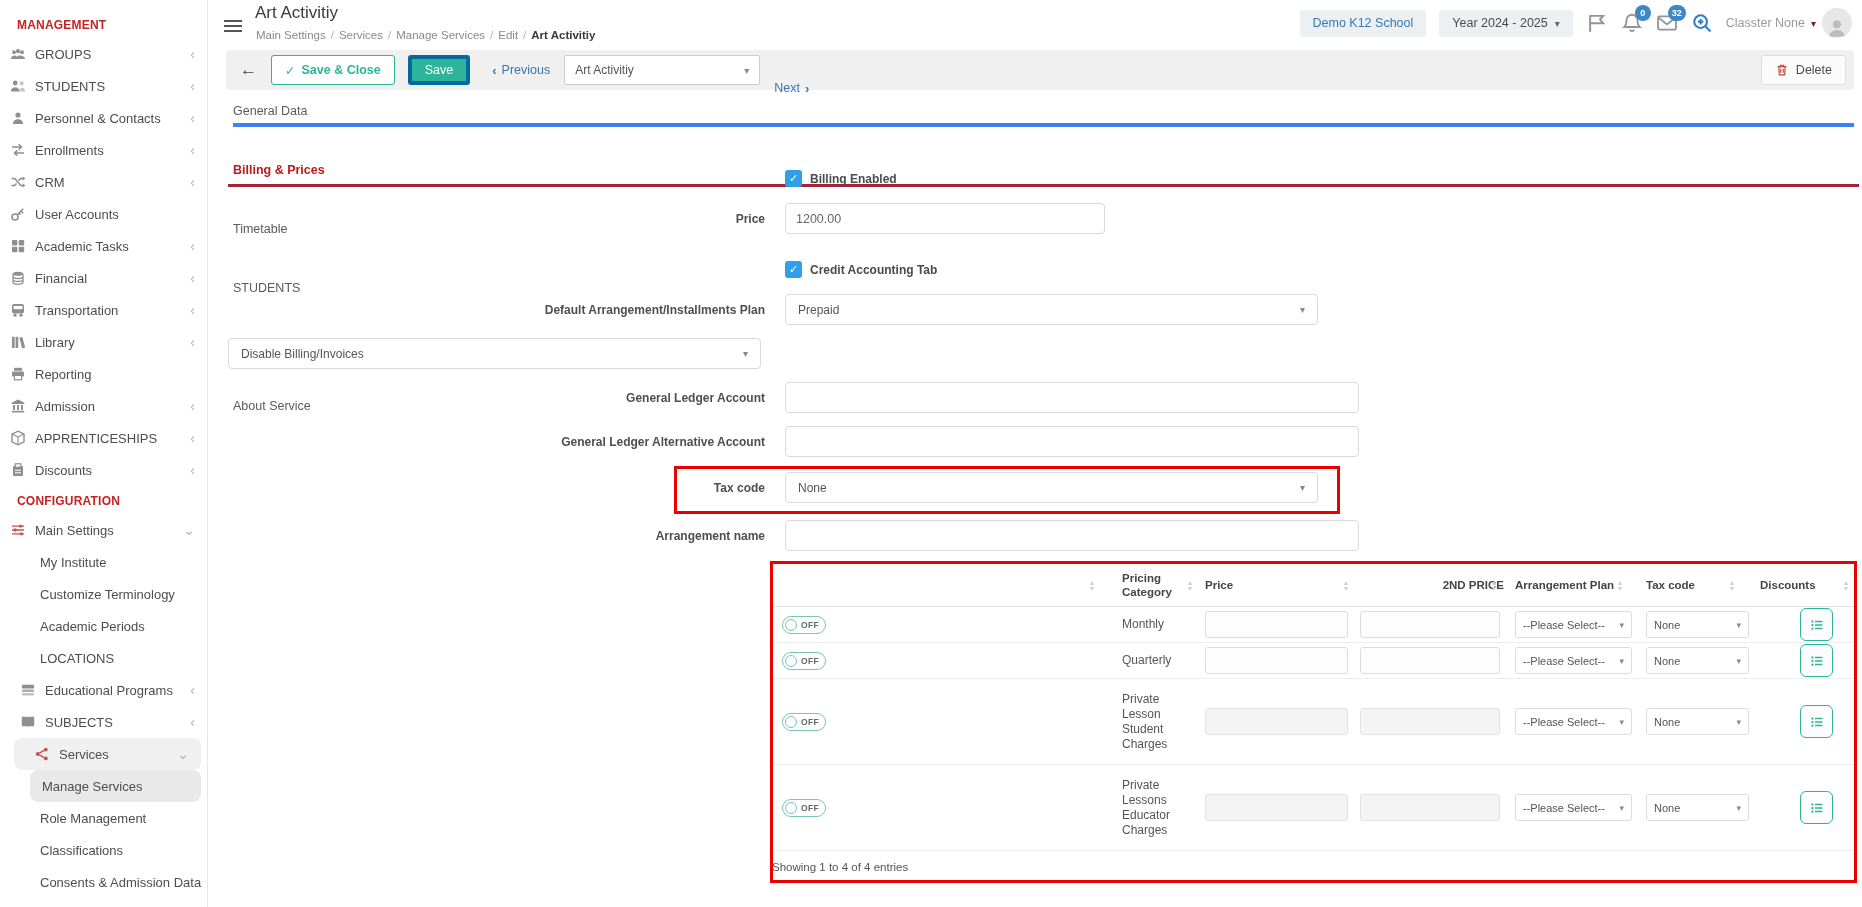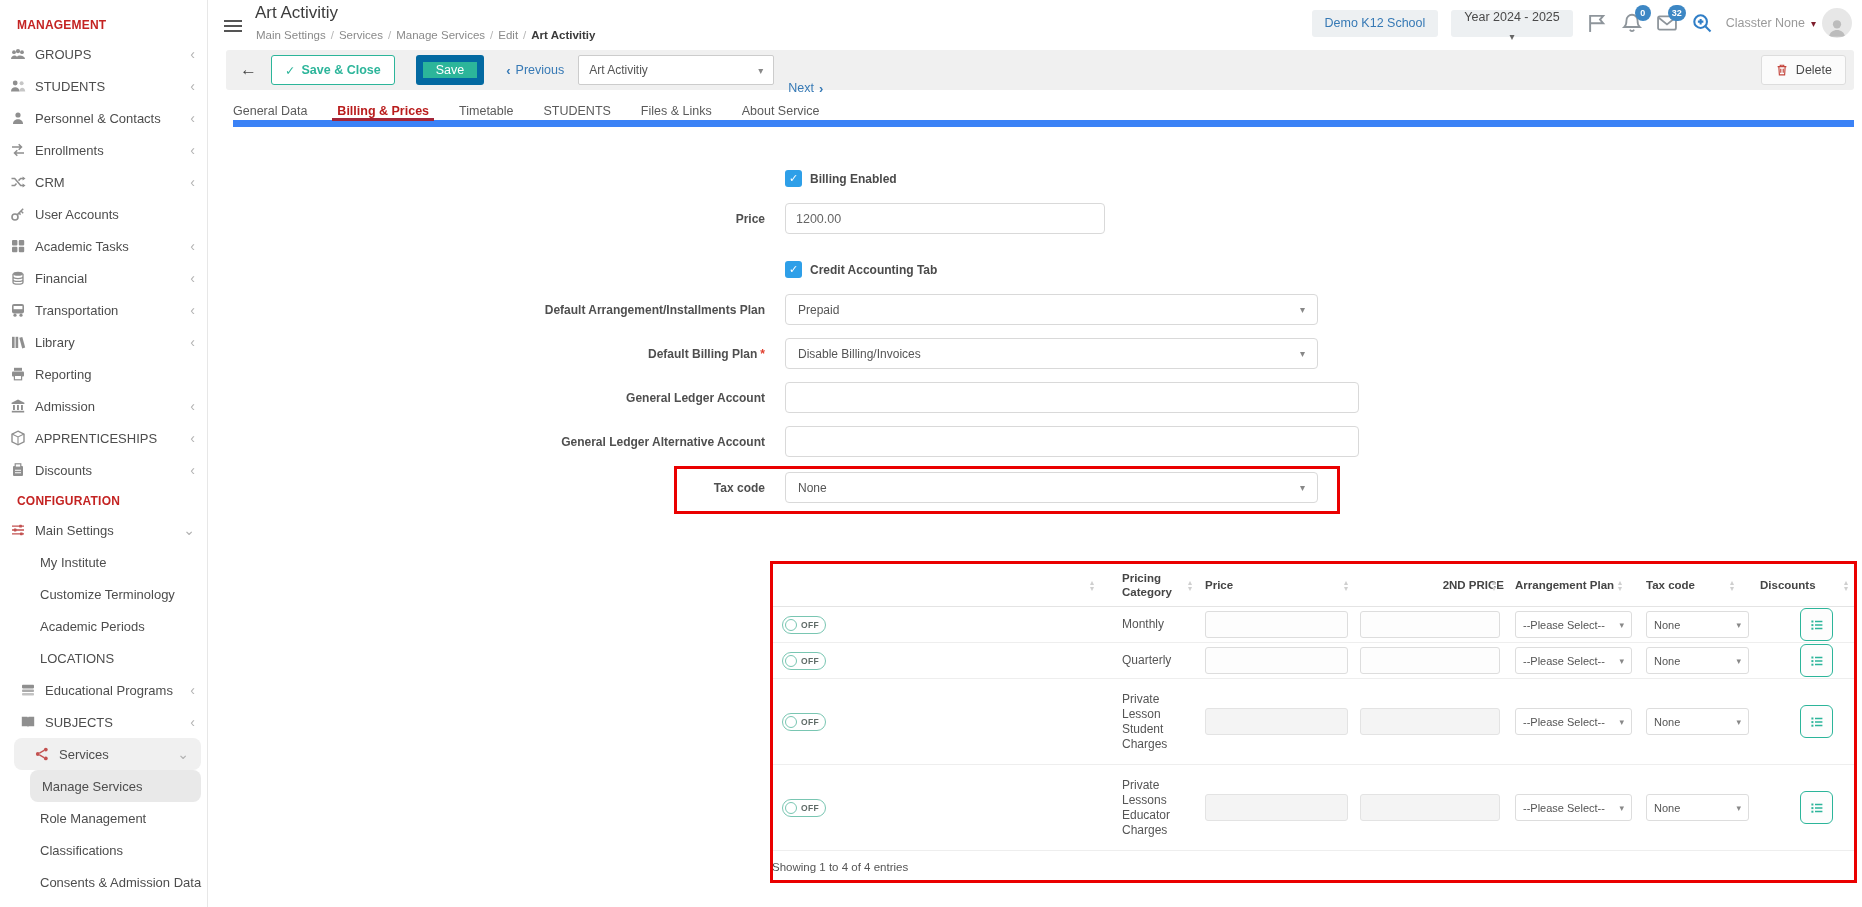--- a/index.html
+++ b/index.html
@@ -31,56 +31,56 @@
   .page-title { position:absolute; left:47px; top:3px; font-size:17px; font-weight:500; color:#3c3c3c; }
   .breadcrumb { position:absolute; left:48px; top:29px; font-size:11.5px; color:#8a8a8a; }
   .breadcrumb .crumb { color:#8a8a8a; cursor:pointer; }
   .breadcrumb .sep { margin:0 5px; color:#b5b5b5; }
   .breadcrumb .crumb.last { color:#3a3a3a; font-weight:bold; cursor:default; }
 
   .topbar-right { position:absolute; right:10px; top:8px; height:30px; display:flex; align-items:center; gap:13px; }
   .chip-btn { height:27px; background:#edf0f2; border:none; border-radius:3px; padding:0 13px; font-size:12.5px;
               display:flex; align-items:center; gap:7px; cursor:pointer; font-family:inherit; }
   .chip-btn.school { color:#3679b5; }
-  .chip-btn.year { color:#4a4a4a;flex-direction:column; }
+  .chip-btn.year { color:#4a4a4a; }
   .caret { font-size:10px; color:#666; }
   .top-ico { position:relative; width:22px; height:22px; color:#8e959b; cursor:pointer; }
   .top-ico svg { width:22px; height:22px; }
   .top-ico.blue { color:#2f7ec7; }
   .badge { position:absolute; top:-7px; right:-8px; background:#3d87c4; color:#fff; font-size:9px; font-weight:bold;
            min-width:16px; height:16px; border-radius:9px; display:flex; align-items:center; justify-content:center; padding:0 4px; }
   .user { display:flex; align-items:center; gap:6px; cursor:pointer; }
   .user-name { font-size:12.5px; color:#9a9a9a; }
   .user .dn-caret { font-size:10px; color:#7e1e2c; }
   .avatar { width:30px; height:30px; border-radius:50%; background:#e7e7e7; color:#bcbcbc; overflow:hidden;
             display:flex; align-items:flex-end; justify-content:center; }
   .avatar svg { width:22px; height:22px; }
 
   
   .toolbar { position:absolute; left:226px; top:50px; width:1628px; height:40px; background:#f0f0f0;
              border-radius:3px; display:flex; align-items:center; padding:0 8px 0 14px; }
   .back-arrow { font-size:17px; color:#444; margin-right:14px; cursor:pointer; }
   .btn { height:30px; border-radius:3px; font-size:12.5px; display:inline-flex; align-items:center; gap:6px;
          padding:0 13px; cursor:pointer; font-family:inherit; }
   .btn-outline-green { background:#fff; border:1px solid #2cb59a; color:#2cb59a; font-weight:600; }
-  .btn-green { background:#2cb59a; border:7px solid #0369a1; color:#fff; margin-left:21px; }
+  .btn-green { background:#2cb59a; border:4px solid #0369a1; color:#fff; margin-left:13px; }
   .nav-link { color:#3679b5; font-size:12.5px; display:inline-flex; align-items:center; gap:5px; cursor:pointer; }
   .nav-link .ch { font-size:13px; font-weight:bold; }
   .prev { margin-left:22px; }
   .next { margin-left:14px;margin-top:36px; }
   .record-select { width:196px; height:30px; background:#fff; border:1px solid #ccc; border-radius:2px; margin-left:14px;
                    display:flex; align-items:center; justify-content:space-between; padding:0 10px; font-size:12px; color:#555; cursor:pointer; }
   .record-select .caret { color:#888; }
   .toolbar .spacer { flex:1; }
   .btn-delete { background:#fbfbfb; border:1px solid #ddd; color:#4a4a4a; gap:7px; }
   .btn-delete svg { width:14px; height:14px; color:#c4453c; }
 
   
-  .tabs { position:absolute; left:233px; top:98px; right:8px; height:29px; border-bottom:7px solid #3b82f6;
-          display:flex; gap:30px; }
+  .tabs { position:absolute; left:233px; top:98px; right:8px; height:29px; border-bottom:4px solid #3b82f6;
+          display:flex; gap:30px;flex-direction:column; }
   .tab { font-size:12.5px; color:#5a5a5a; padding:6px 0 9px 0; cursor:pointer; position:relative; white-space:nowrap; }
   .tab.active { color:#b91c1c; font-weight:bold; }
   .tab.active::after { content:""; position:absolute; left:-5px; right:-5px; bottom:-1px; height:3px; background:#a32638; }
 
   
   .form-row { position:absolute; left:208px; display:flex; align-items:center; }
   .form-label { width:557px; text-align:right; padding-right:0; font-size:12px; font-weight:bold; color:#4f4f4f; }
   .form-ctl { margin-left:20px; }
   .req { color:#e03e2d; margin-left:3px; }
   .checkbox { width:17px; height:17px; background:#2e9fe8; border-radius:3px; color:#fff; font-size:11px;
@@ -448,23 +448,20 @@
 
   <div class="form-row" style="top:294px;">
     <div class="form-label">Default Arrangement/Installments Plan</div>
     <div class="fake-select form-ctl">
       <span>Prepaid</span>
       <span class="caret">▾</span>
     </div>
   </div>
 
   <div class="form-row" style="top:338px;">
-    <div class="form-label">
-      <span>Default Billing Plan</span><span class="req">*</span>
-    </div>
     <div class="fake-select form-ctl">
       <span>Disable Billing/Invoices</span>
       <span class="caret">▾</span>
     </div>
   </div>
 
   <div class="form-row" style="top:382px;">
     <div class="form-label">General Ledger Account</div>
     <input class="text-input w-wide form-ctl" value="" style="">
   </div>
@@ -475,20 +472,24 @@
   </div>
 
   <div class="form-row" style="top:472px;">
     <div class="form-label">Tax code</div>
     <div class="fake-select form-ctl">
       <span>None</span>
       <span class="caret">▾</span>
     </div>
   </div>
 
+  <div class="form-row" style="top:520px;">
+    <div class="form-label">Arrangement name</div>
+    <input class="text-input w-wide form-ctl" value="" style="">
+  </div>
 
   <div class="ptable" id="ptable">
       <div class="prow head">
         <div class="hcell hc0">
           <span style="max-width:200px"></span>
           <span class="sort">▴<br>▾</span>
         </div>
         <div class="hcell hc1">
           <span style="max-width:62px">Pricing Category</span>
           <span class="sort">▴<br>▾</span>

